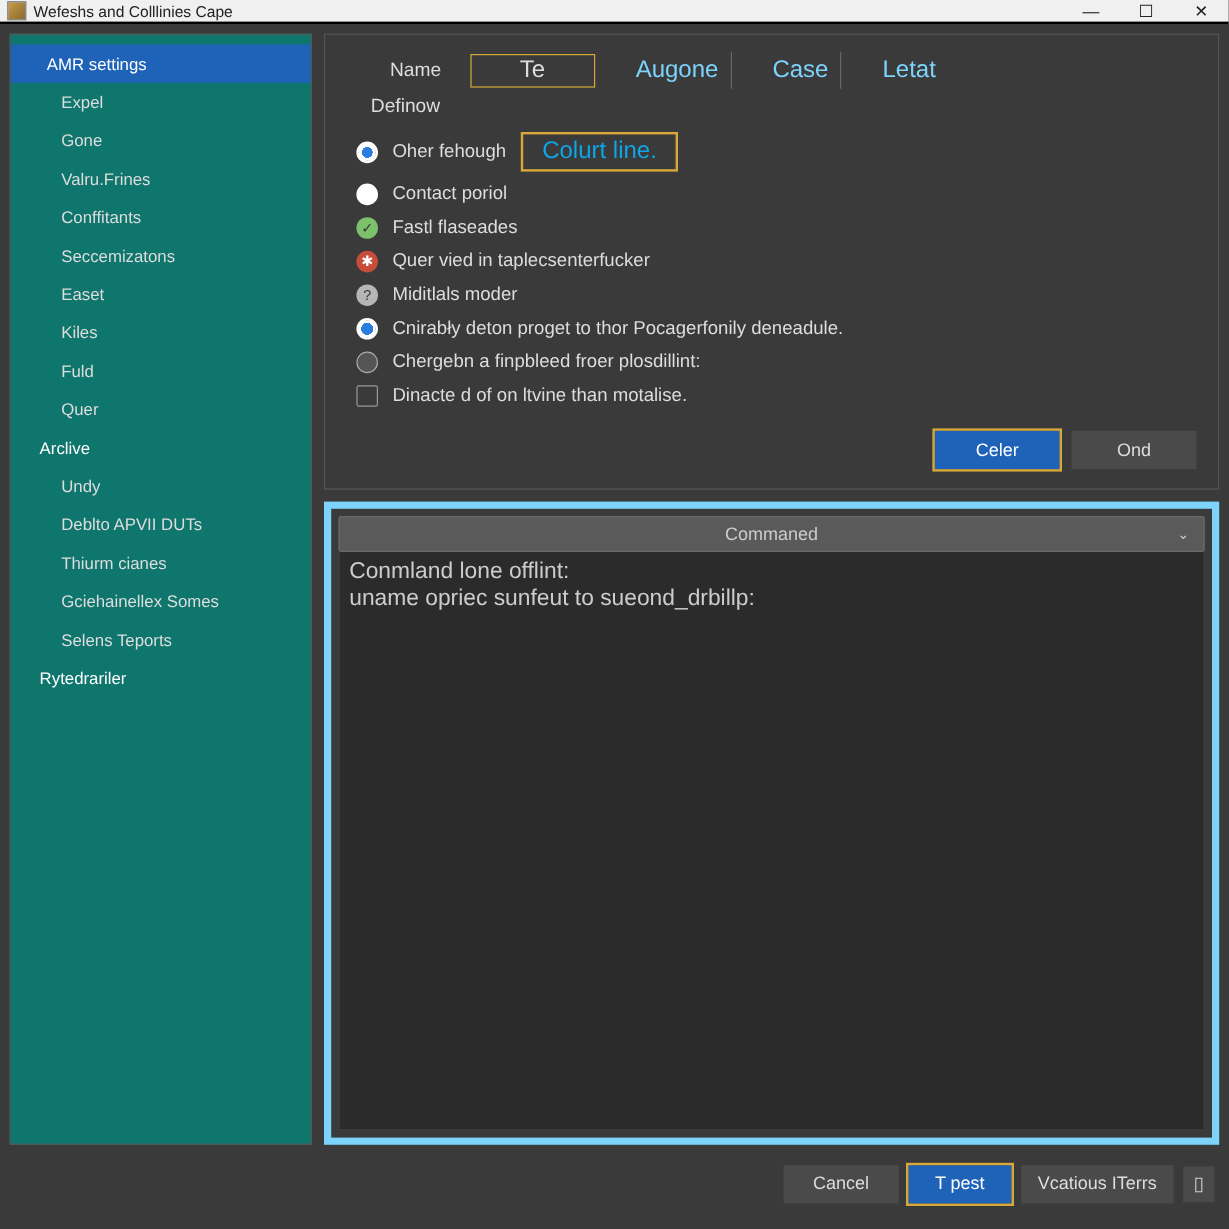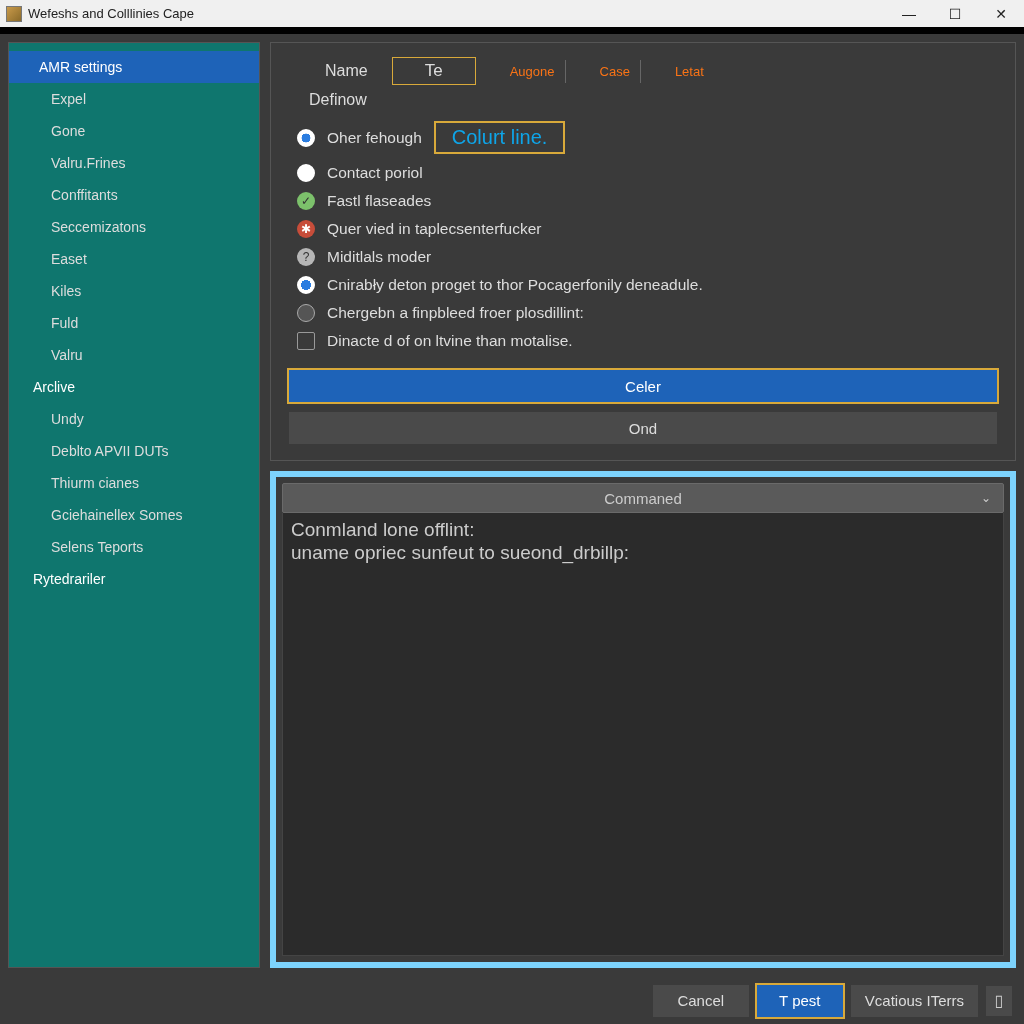--- a/index.html
+++ b/index.html
@@ -1,22 +1,22 @@
 <!DOCTYPE html>
 <html><head>
 <meta charset="utf-8">
 <style>
   * { box-sizing: border-box; margin: 0; padding: 0; font-family: "Segoe UI", Tahoma, sans-serif; }
   html, body { width: 1024px; height: 1024px; overflow: hidden; background: #3a3a3a; }
 
   
   .titlebar {
-    height: 34px;
+    height: 20px;
     background: #f0f0f0;
-    border-bottom: 7px solid #000000;
+    border-bottom: 2px solid #000000;
     display: flex;
     align-items: center;
     padding-left: 6px;
     font-size: 13px;
     color: #222;
   }
   .titlebar .app-icon {
     width: 16px; height: 16px;
     background: linear-gradient(135deg,#c99a4a,#8a6a2a);
     border: 1px solid #777;
@@ -76,29 +76,29 @@
 
   
   .head-row {
     display: flex;
     align-items: center;
     gap: 24px;
     margin-bottom: 6px;
   }
   .head-label { font-size: 16px; color: #ddd; margin-left: 36px; }
   .head-input {
-    width: 84px; height: 28px;
+    width: 104px; height: 28px;
     border: 1px solid #d8a93a;
     background: #3a3a3a;
     color: #ddd;
-    font-size: 17px;
+    font-size: 20px;
     text-align: center;
   }
   .head-tab {
-    font-size: 13px; color: #f97316;
+    font-size: 20px; color: #7dd3fc;
     padding: 4px 10px;
     border-right: 1px solid #666;
   }
   .head-tab.last { border-right: none; }
 
   .subhead { font-size: 16px; color: #ddd; margin: 2px 0 12px 20px; }
 
   .opt-row {
     display: flex;
     align-items: center;
@@ -126,21 +126,21 @@
   }
 
   .inline-box {
     border: 2px solid #d8a93a;
     padding: 3px 16px;
     font-size: 20px;
     color: #0ea5e9;
   }
 
   .btn-row {
-    display: flex; justify-content: flex-end; gap: 10px; margin-top: 20px; flex-direction: column;
+    display: flex; justify-content: flex-end; gap: 10px; margin-top: 20px;
   }
   .btn {
     height: 32px; min-width: 104px;
     display: flex; align-items: center; justify-content: center;
     font-size: 15px; color: #ddd;
     background: #4a4a4a;
     cursor: pointer;
     padding: 0 14px;
   }
   .btn.primary { background: #1e63b8; color: #fff; }
@@ -215,21 +215,21 @@
   <div class="sidebar">
     <div class="side-item selected"><span>AMR settings</span></div>
     <div class="side-item child"><span>Expel</span></div>
     <div class="side-item child"><span>Gone</span></div>
     <div class="side-item child"><span>Valru.Frines</span></div>
     <div class="side-item child"><span>Conffitants</span></div>
     <div class="side-item child"><span>Seccemizatons</span></div>
     <div class="side-item child"><span>Easet</span></div>
     <div class="side-item child"><span>Kiles</span></div>
     <div class="side-item child"><span>Fuld</span></div>
-    <div class="side-item child"><span>Valru</span></div>
+    <div class="side-item child"><span>Quer</span></div>
     <div class="side-item top-level"><span>Arclive</span></div>
     <div class="side-item child"><span>Undy</span></div>
     <div class="side-item child"><span>Deblto APVII DUTs</span></div>
     <div class="side-item child"><span>Thiurm cianes</span></div>
     <div class="side-item child"><span>Gciehainellex Somes</span></div>
     <div class="side-item child"><span>Selens Teports</span></div>
     <div class="side-item top-level"><span>Rytedrariler</span></div>
   </div>
 
   <div class="right-col">

